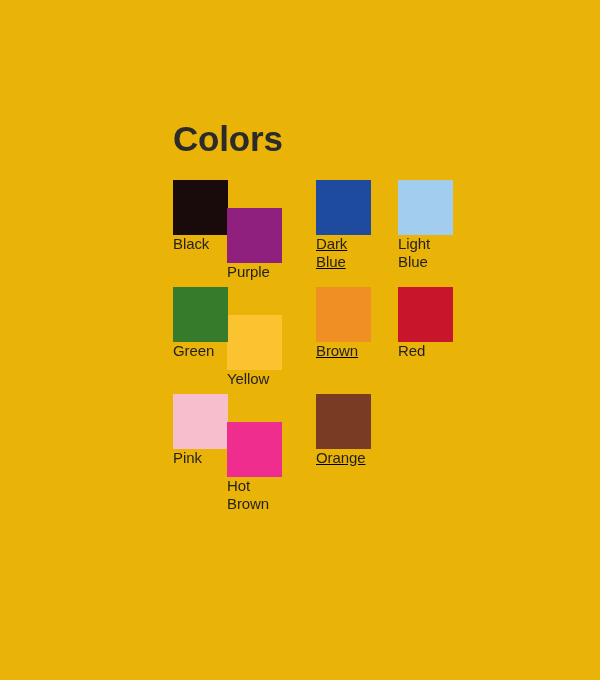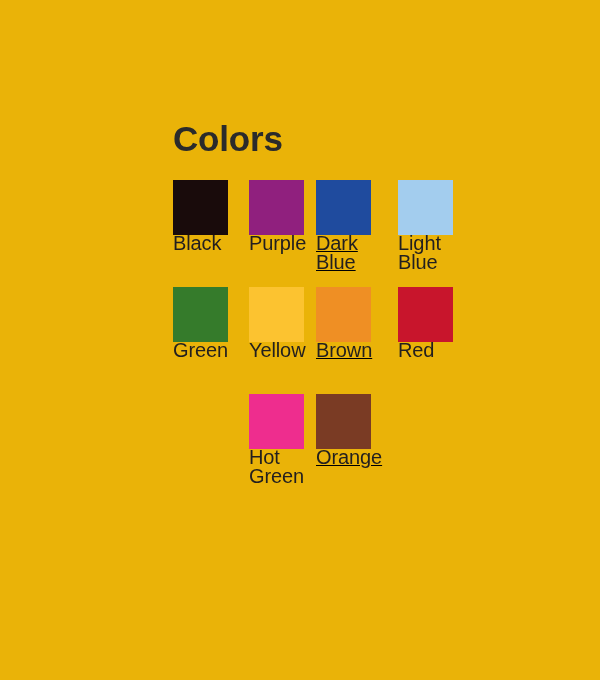--- a/index.html
+++ b/index.html
@@ -49,33 +49,33 @@
     height: 107px;
   }
 
   .swatch-cell {
     position: absolute;
     top: 0;
     width: 64px;
   }
 
   .swatch-cell[data-col="0"] { left: 0px; }
-  .swatch-cell[data-col="1"] { left: 76px; }
+  .swatch-cell[data-col="1"] { left: 54px; margin-top: 28px; }
   .swatch-cell[data-col="2"] { left: 143px; text-decoration: underline; }
   .swatch-cell[data-col="3"] { left: 214px; margin-left: 11px; }
 
   .swatch-chip {
     width: 55px;
     height: 55px;
     display: block;
   }
 
   .swatch-label {
     margin-top: 6px;
-    font-size: 20px;
+    font-size: 15px;
     line-height: 17px;
     color: #221f1f;
     font-weight: 400;
     letter-spacing: -0.1px;
     width: 62px;
     word-spacing: 62px; 
   }
 </style>
 </head>
 <body style="background: rgb(255, 255, 255);">
@@ -91,18 +91,19 @@
         <div class="swatch-cell" data-col="2"><span class="swatch-chip" style="background: rgb(31, 75, 158);"></span><span class="swatch-label">Dark Blue</span></div>
         <div class="swatch-cell" data-col="3"><span class="swatch-chip" style="background: rgb(163, 205, 238);"></span><span class="swatch-label">Light Blue</span></div>
       </div>
       <div class="swatch-row">
         <div class="swatch-cell" data-col="1"><span class="swatch-chip" style="background: rgb(252, 195, 48);"></span><span class="swatch-label">Yellow</span></div>
         <div class="swatch-cell" data-col="0"><span class="swatch-chip" style="background: rgb(53, 123, 43);"></span><span class="swatch-label">Green</span></div>
         <div class="swatch-cell" data-col="2"><span class="swatch-chip" style="background: rgb(239, 143, 36);"></span><span class="swatch-label">Brown</span></div>
         <div class="swatch-cell" data-col="3"><span class="swatch-chip" style="background: rgb(200, 21, 44);"></span><span class="swatch-label">Red</span></div>
       </div>
       <div class="swatch-row">
-        <div class="swatch-cell" data-col="1"><span class="swatch-chip" style="background: rgb(238, 45, 142);"></span><span class="swatch-label">Hot Green</span></div>
+        <div class="swatch-cell" data-col="0"><span class="swatch-chip" style="background: rgb(247, 190, 205);"></span><span class="swatch-label">Pink</span></div>
+        <div class="swatch-cell" data-col="1"><span class="swatch-chip" style="background: rgb(238, 45, 142);"></span><span class="swatch-label">Hot Brown</span></div>
         <div class="swatch-cell" data-col="2"><span class="swatch-chip" style="background: rgb(122, 59, 36);"></span><span class="swatch-label">Orange</span></div>
       </div>
     </div>
 
 </div>
 
 </body></html>

